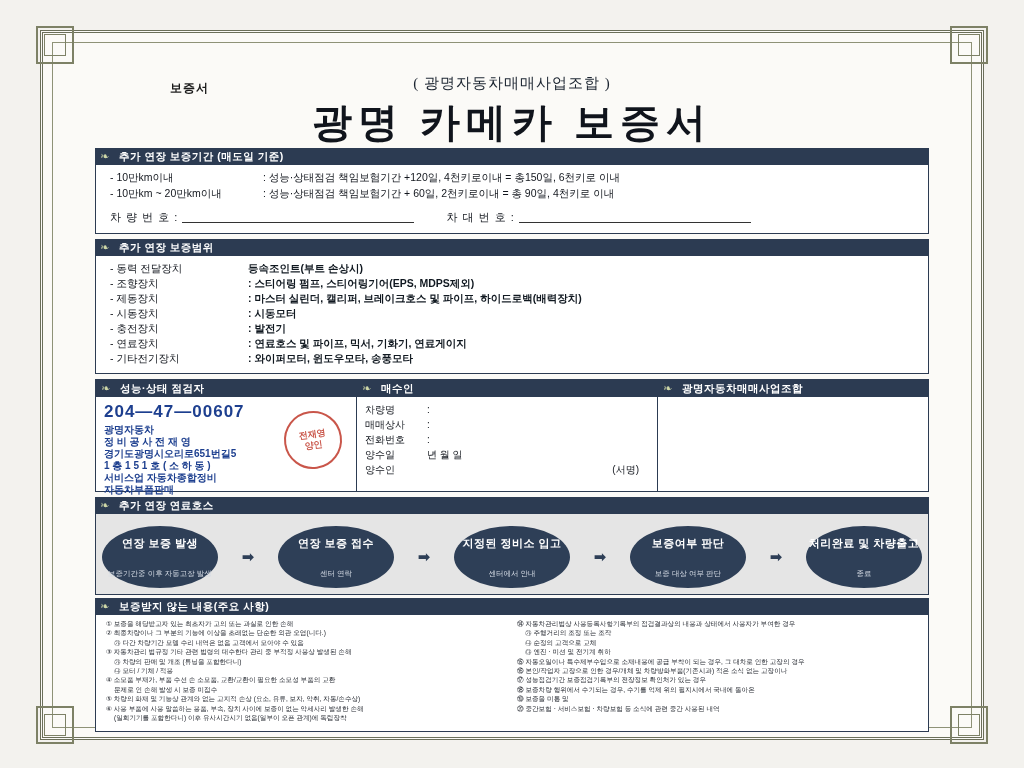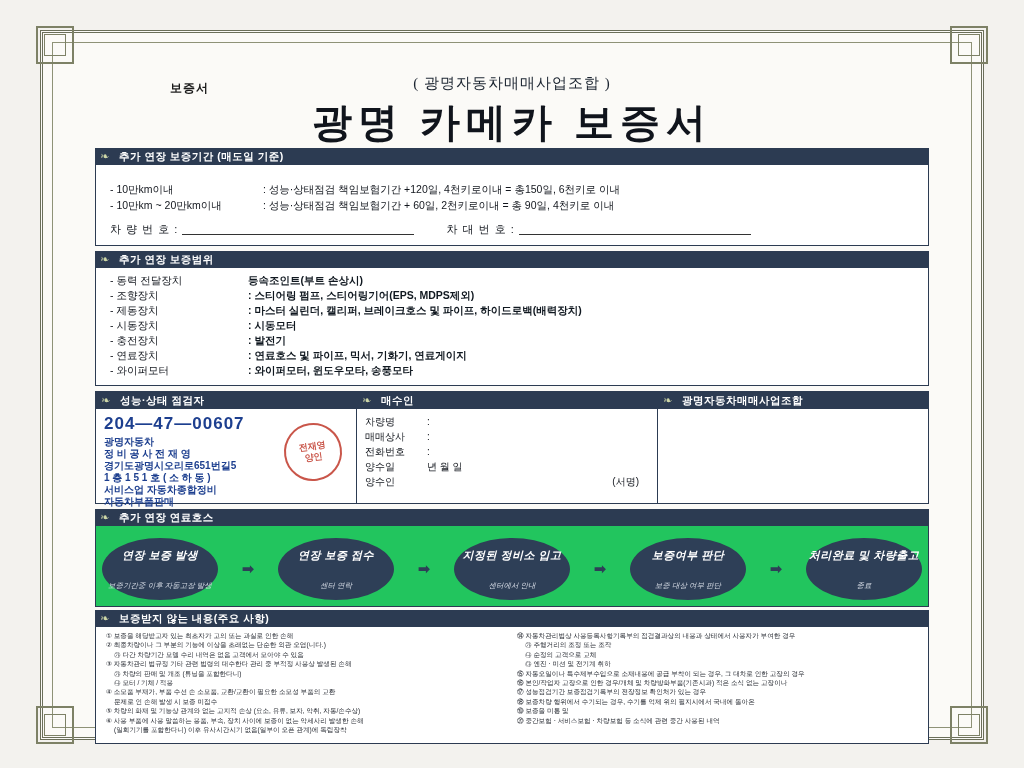--- a/index.html
+++ b/index.html
@@ -68,21 +68,21 @@
   }
   .sec-bar .leaf{
     position:absolute;left:5px;top:2px;
     width:14px;height:13px;color:#cfd8a8;font-size:11px;line-height:13px;
   }
   .sec-box{
     border:1px solid #2c3b52;border-top:none;background:#fff;
   }
 
   
-  .period{padding:16px 14px 8px 14px;font-size:10.5px;color:#12161d;}
+  .period{padding:4px 14px 8px 14px;font-size:10.5px;color:#12161d;}
   .period .row{margin:2px 0;white-space:nowrap;}
   .period .lbl{display:inline-block;width:150px;}
   .period .carno{margin-top:9px;font-size:11px;letter-spacing:1px;}
   .period .carno .u{
     display:inline-block;border-bottom:1px solid #333;width:232px;height:12px;vertical-align:-2px;
   }
   .period .carno .sp{display:inline-block;width:24px;}
 
   
   .scope{padding:5px 14px 6px 14px;font-size:10.5px;color:#12161d;}
@@ -113,21 +113,21 @@
     font-size:9px;font-weight:bold;text-align:center;line-height:11px;
     display:flex;align-items:center;justify-content:center;
     transform:rotate(-8deg);opacity:.85;
   }
   .stamp span{display:block;}
   .buyer{font-size:10px;color:#12161d;line-height:15px;}
   .buyer .r{display:flex;}
   .buyer .r .k{width:62px;flex:0 0 62px;}
 
   
-  .process{padding:12px 6px 6px 6px;background:#22c55e;font-style:italic;}
+  .process{padding:12px 6px 6px 6px;background:#e5e5e5;}
   .steps{display:flex;align-items:center;justify-content:space-between;}
   .step{
     width:116px;height:62px;border-radius:50%;
     background:#2e3f57;color:#fff;text-align:center;
     display:flex;flex-direction:column;align-items:center;justify-content:center;
   }
   .step .t{font-size:11px;font-weight:bold;letter-spacing:.5px;}
   .step .s{font-size:7.5px;line-height:9px;margin-top:18px;color:#d4dae4;}
   .arrow{color:#2e3f57;font-size:15px;font-weight:bold;}
   .callcenter{
@@ -211,21 +211,21 @@
         </div>
         <div class="row">
           <div class="k">- 충전장치</div>
           <div class="v">: 발전기</div>
         </div>
         <div class="row">
           <div class="k">- 연료장치</div>
           <div class="v">: 연료호스 및 파이프, 믹서, 기화기, 연료게이지</div>
         </div>
         <div class="row">
-          <div class="k">- 와이퍼모터</div>
+          <div class="k">- 기타전기장치</div>
           <div class="v">: 와이퍼모터, 윈도우모타, 송풍모타</div>
         </div>
       </div>
     </div>
 
     <div class="tri" style="margin-top:5px;border-top:1px solid #2c3b52">
       <div class="col c1">
         <div class="tri-head">
           <span class="leaf">❧</span>
           <span>성능·상태 점검자</span>

